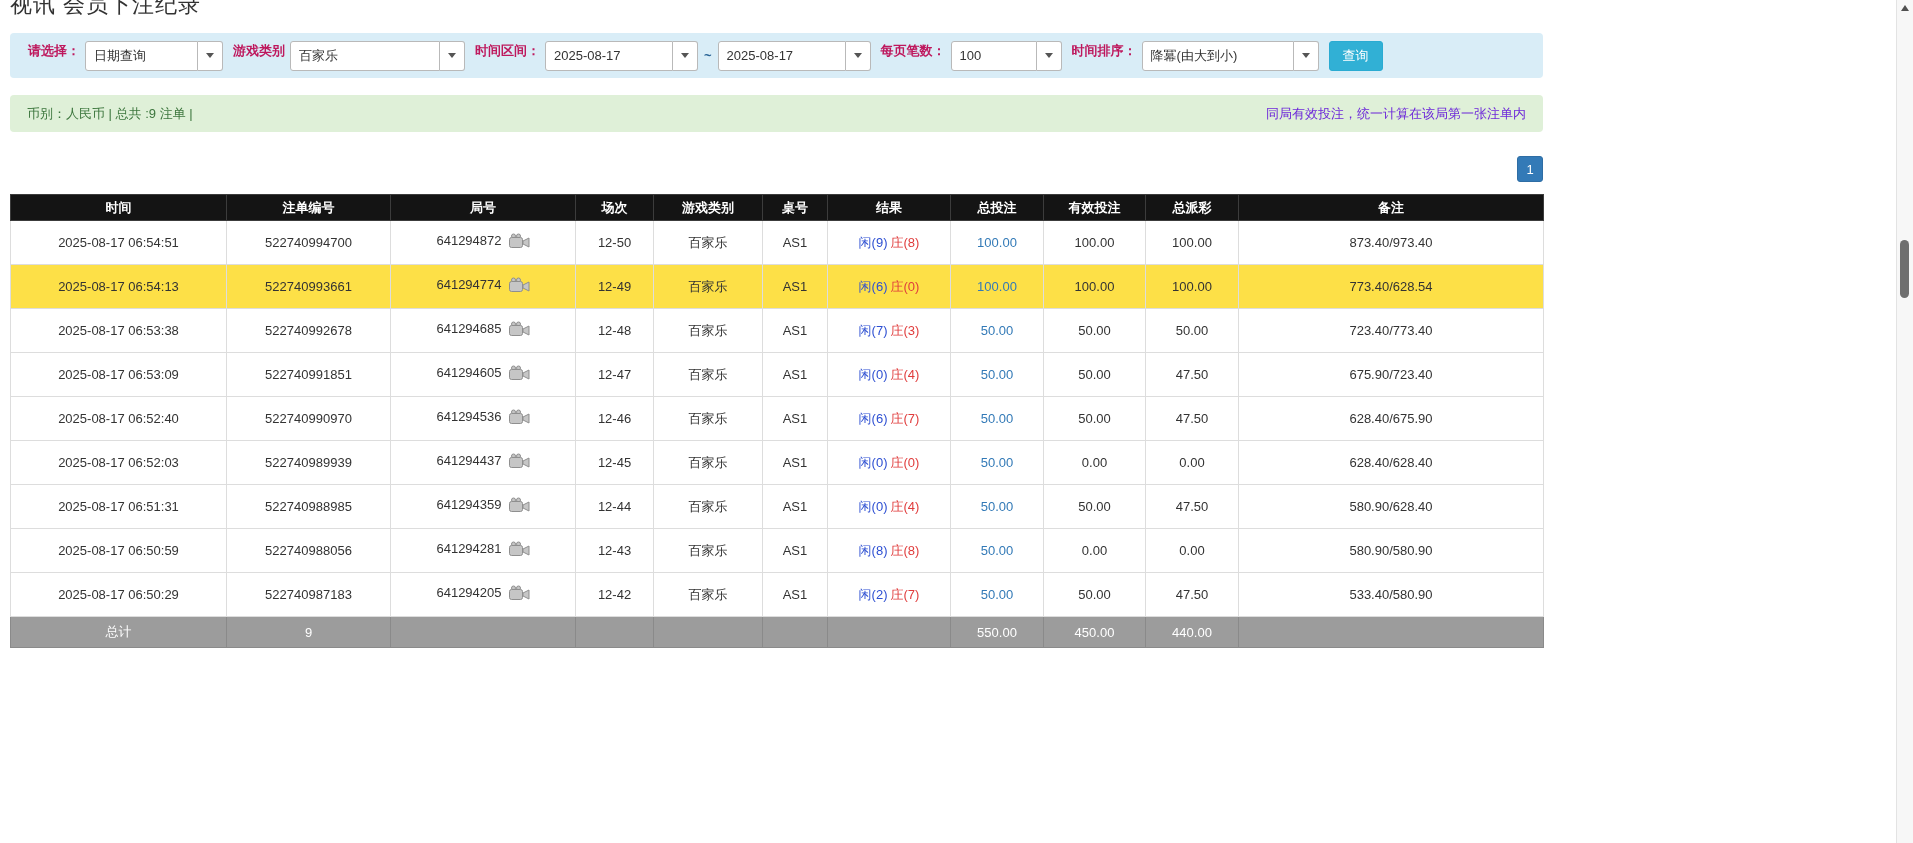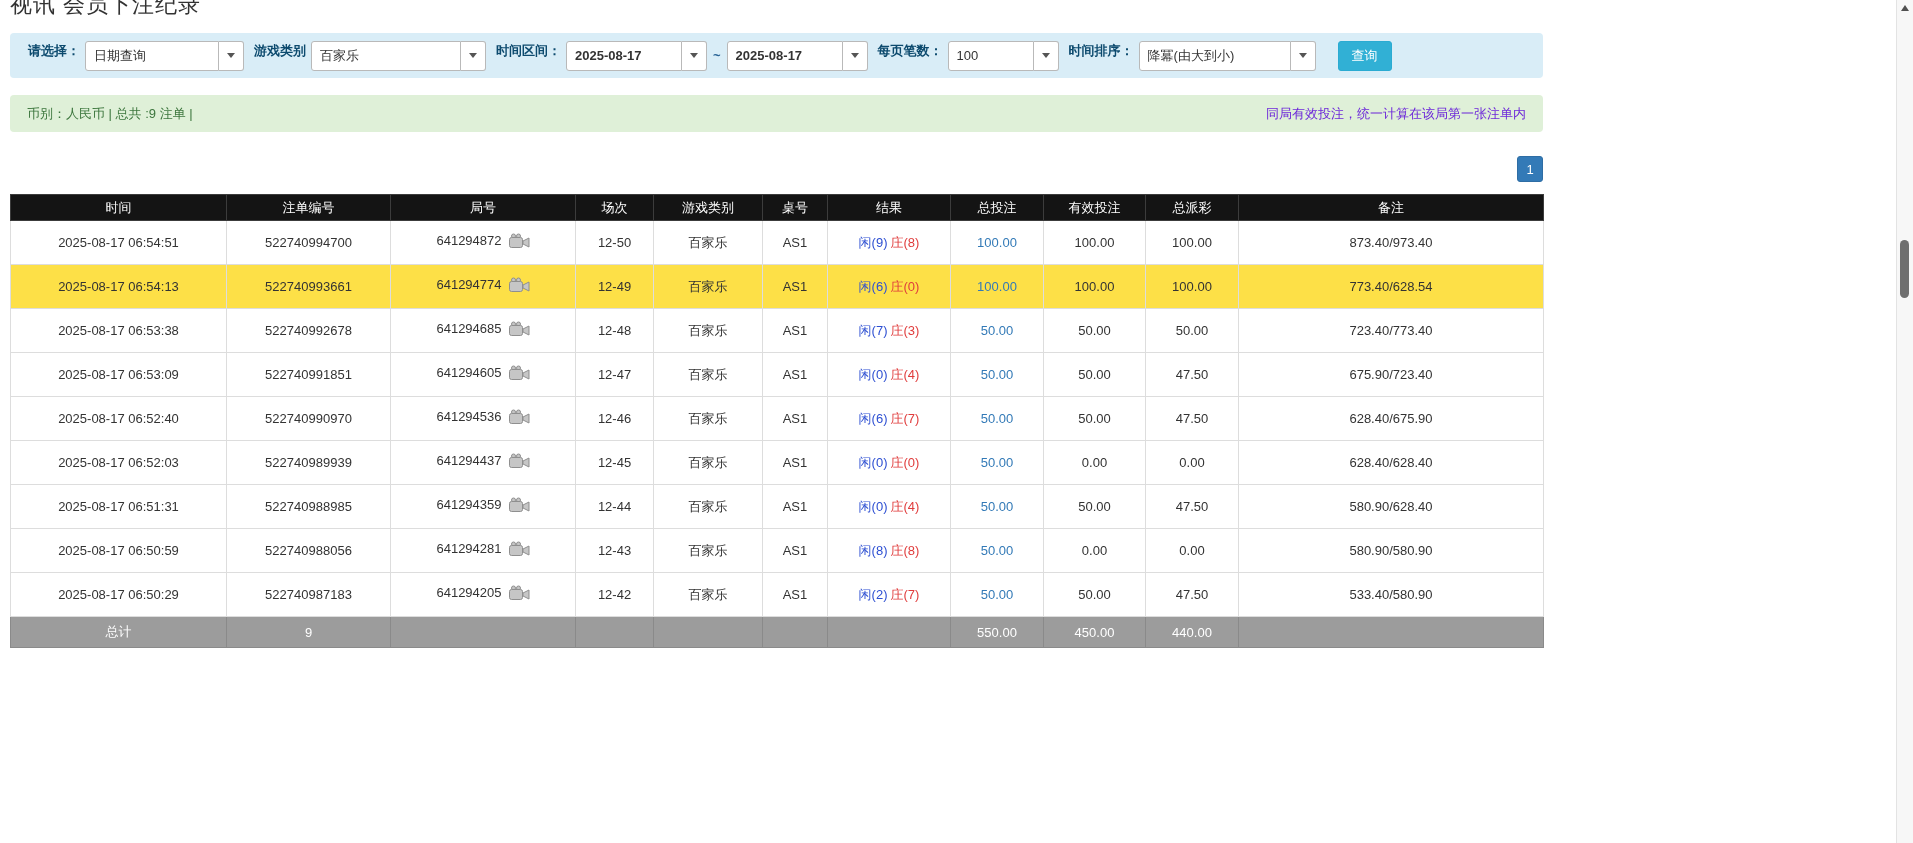--- a/index.html
+++ b/index.html
@@ -7,52 +7,52 @@
     font-family:"Liberation Sans","DejaVu Sans",sans-serif; }
   body { position:relative; }
 
   .page-title { position:absolute; top:-10px; left:10px; font-size:22px; color:#333;
     font-weight:400; letter-spacing:1px; white-space:nowrap; }
 
   
   .filter-bar { position:absolute; top:33px; left:10px; width:1533px; height:45px;
     background:#d9edf7; border-radius:4px; display:flex; align-items:center;
     padding:0 8px; font-size:13px; }
-  .flabel { font-weight:bold; color:#0c4a6e; margin:0 5px 9px 10px; white-space:nowrap; }
+  .flabel { font-weight:bold; color:#be185d; margin:0 5px 9px 10px; white-space:nowrap; }
   .combo { display:inline-flex; align-items:stretch; height:30px; }
   .combo input { height:30px; border:1px solid #b9b9b9; border-radius:3px 0 0 3px;
     padding:0 8px; font-size:13px; color:#333; background:#fff; outline:none; }
   .combo .dd-btn { width:25px; height:30px; background:#fff; border:1px solid #b9b9b9;
     border-left:none; border-radius:0 3px 3px 0; display:inline-flex; align-items:center;
     justify-content:center; cursor:pointer; padding:0; }
   .caret { width:0; height:0; border-left:4px solid transparent;
     border-right:4px solid transparent; border-top:5px solid #555; display:block; }
-  .w-select { width:134px; }  .w-game { width:150px; }  .w-date { width:116px;font-weight:bold; }
+  .w-select { width:113px; }  .w-game { width:150px; }  .w-date { width:128px; }
   .w-size  { width:86px; }    .w-sort { width:152px; }
   .range-sep { color:#2a6496; font-weight:bold; margin:0 6px; }
-  .search-btn { margin-left:22px; height:30px; padding:0 13px; background:#31b0d5;
+  .search-btn { margin-left:10px; height:30px; padding:0 13px; background:#31b0d5;
     border:1px solid #2aabd2; border-radius:3px; color:#fff; font-size:13px; cursor:pointer; }
 
   
   .summary-bar { position:absolute; top:95px; left:10px; width:1533px; height:37px;
     background:#dff0d8; border-radius:4px; display:flex; align-items:center;
     justify-content:space-between; padding:0 17px; font-size:13px; }
   .summary-left  { color:#3c763d; }
   .summary-right { color:#6d28d9; }
 
   
   .pagination { position:absolute; top:156px; left:1517px; }
   .page-btn { width:26px; height:26px; background:#337ab7; border:1px solid #2e6da4;
     border-radius:3px; color:#fff; font-size:13px; display:flex; align-items:center;
     justify-content:center; cursor:pointer; }
 
   
   table.records { position:absolute; top:194px; left:10px; width:1533px;
     border-collapse:collapse; table-layout:fixed; font-size:13px; }
-  table.records th { background:#141414; color:#fff; height:26px; font-weight:normal;
+  table.records th { background:#141414; color:#fff; height:26px; font-weight:bold;
     border:1px solid #3c3c3c; text-align:center; padding:0 2px; }
   table.records tbody td { height:44px; border:1px solid #ddd; text-align:center;
     color:#333; background:#fff; padding:0 4px; }
   table.records tr.highlight td { background:#fde047;margin-top:42px; }
   table.records tfoot td { height:31px; background:#9c9c9c; border:1px solid #8a8a8a;
     color:#fff; text-align:center; }
   .bet-link { color:#337ab7; text-decoration:none; cursor:pointer; }
   .res-player { color:#2d4fd2; margin-right:3px; }
   .res-banker { color:#e03c3c; }
   .video-btn { display:inline-block; vertical-align:-4px; margin-left:7px; cursor:pointer; }

